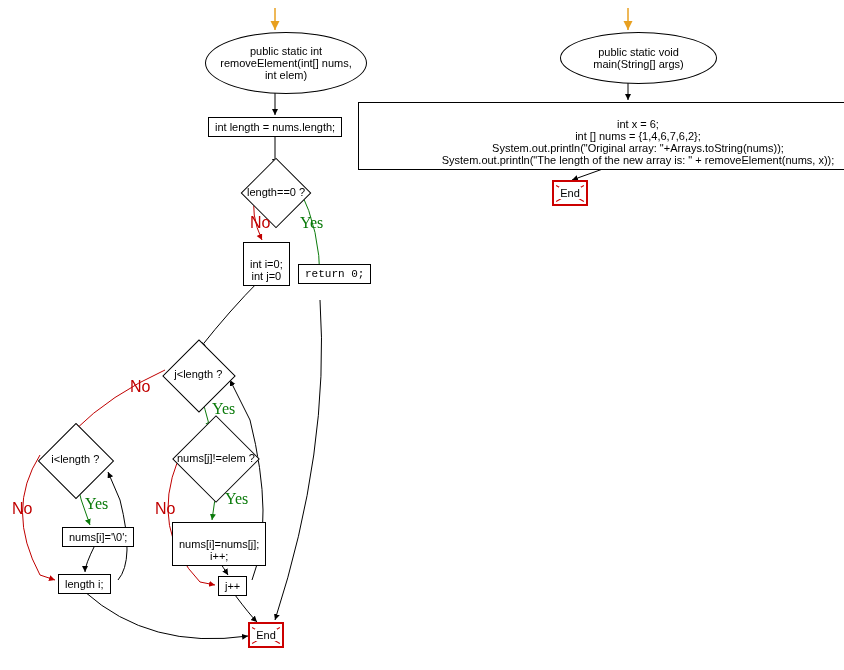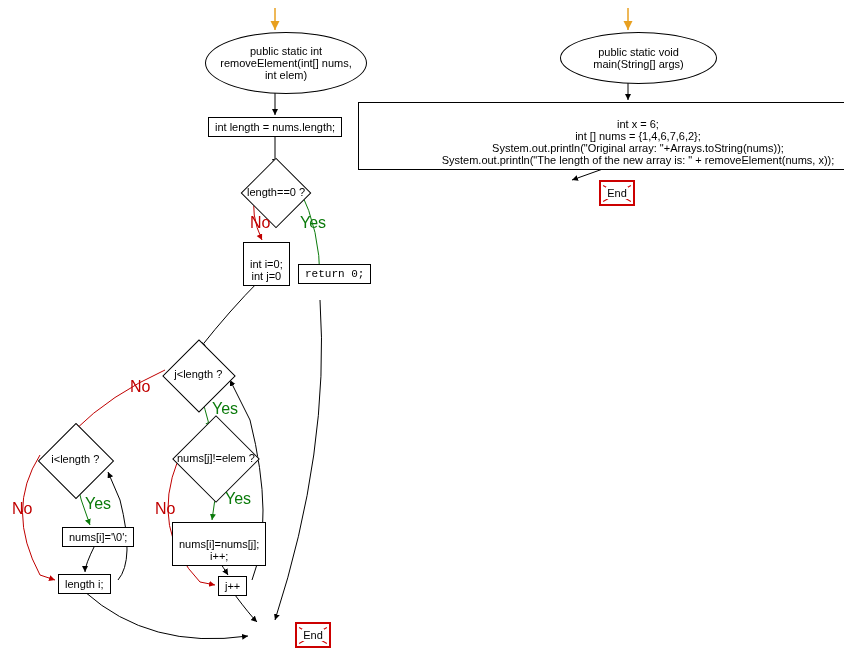--- a/index.html
+++ b/index.html
@@ -52,21 +52,20 @@
   }
   .end-box {
     position: absolute;
     border: 2px solid #c00;
     width: 32px;
     height: 22px;
     background: #fff;
     display: flex;
     align-items: center;
     justify-content: center;
-    margin-left: 47px;
   }
   .end-box::before, .end-box::after {
     content: '';
     position: absolute;
     border: 1px solid #c00;
   }
   .end-box::before {
     width: 100%;
     height: 0;
     border-width: 1px 0 0 0;
@@ -75,21 +74,21 @@
   .end-box::after {
     width: 100%;
     height: 0;
     border-width: 1px 0 0 0;
     transform: rotate(-30deg);
   }
   .lbl {
     position: absolute;
     font-size: 16px;
   }
-  .yes { color: #0a7a0a; }
+  .yes { color: #0a7a0a; font-family: Liberation Serif, serif; }
   .no { color: #c00000; }
   svg.edges {
     position: absolute;
     top: 0; left: 0;
     width: 844px; height: 670px;
     pointer-events: none;
   }
 </style>
 </head>
 <body>

